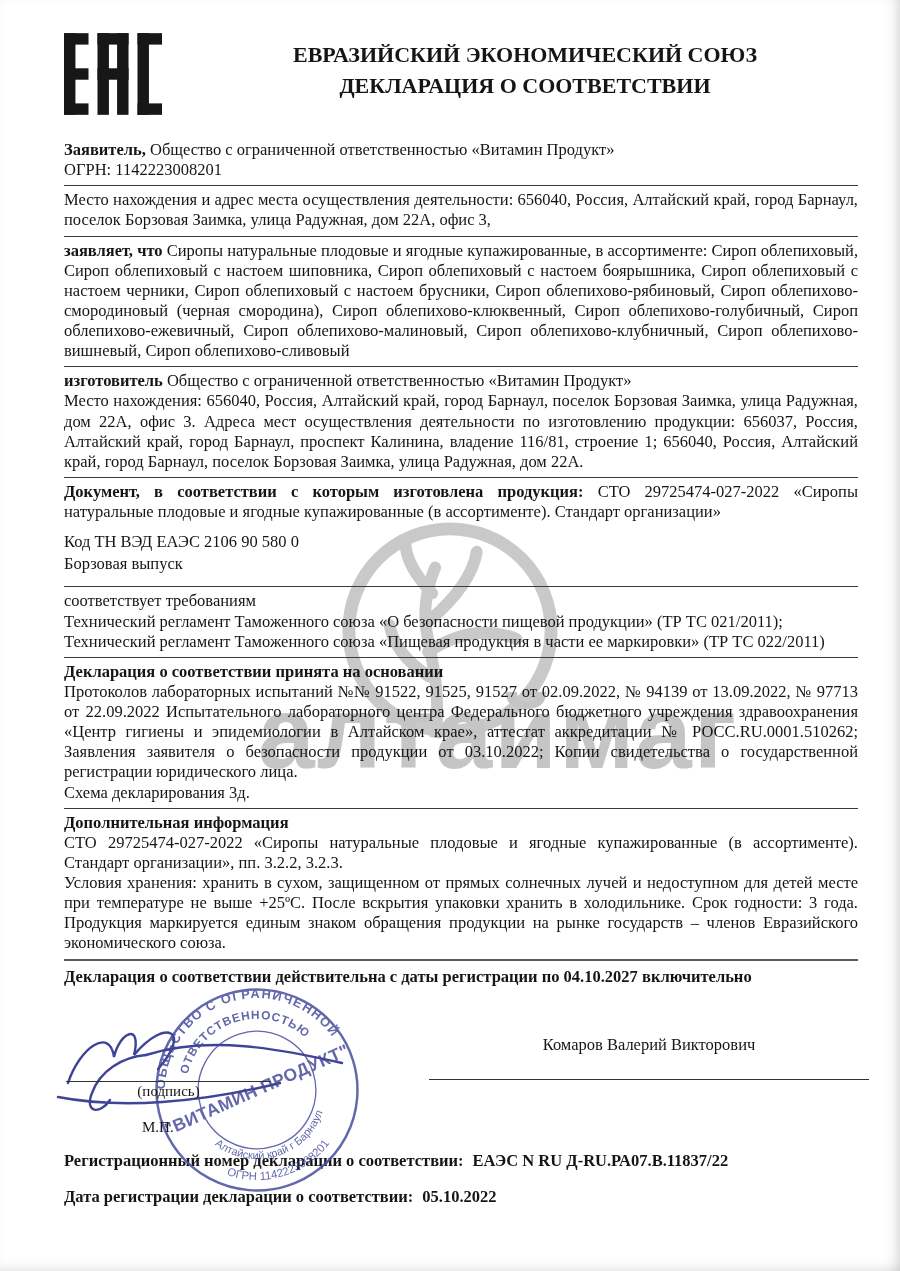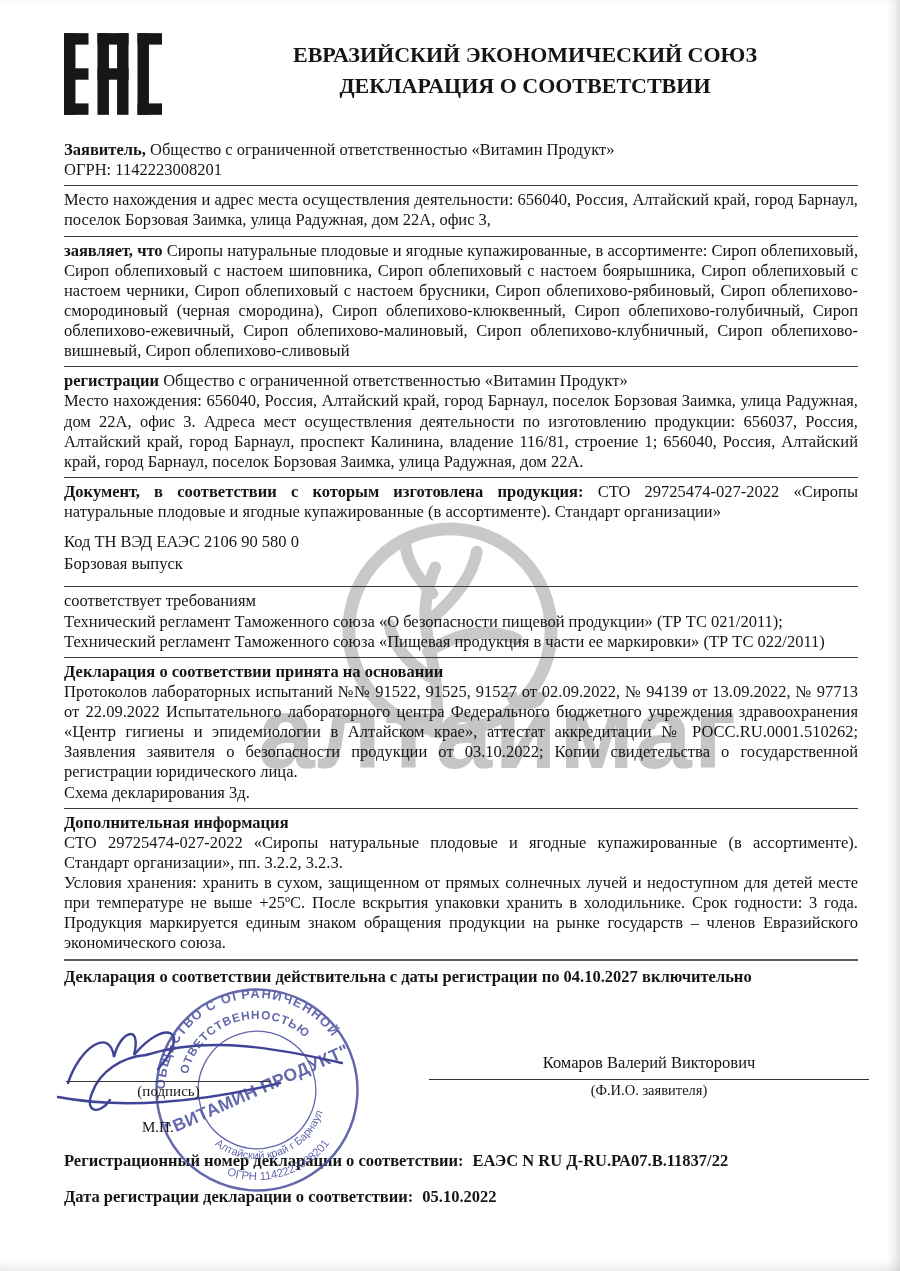--- a/index.html
+++ b/index.html
@@ -39,21 +39,21 @@
   .sec-first{padding:2px 0 5px;}
   .sec-thick{border-top:2.5px solid #5a5a5a;padding:6px 0 4px;}
   .gap-top{margin-top:10px;}
   .gap-top-sm{margin-top:2px;}
   .pad-btm{padding-bottom:12px;}
   
   .sigblock{position:relative;height:160px;}
   .sig-line-left{position:absolute;left:2px;top:90px;width:205px;border-top:1.2px solid #333;}
   .sig-caption-left{position:absolute;left:2px;top:92px;width:205px;text-align:center;font-size:15px;}
   .sig-mp{position:absolute;left:78px;top:128px;font-size:15px;}
-  .sig-name{position:absolute;left:365px;top:62px;width:440px;text-align:center;font-size:16.5px;}
+  .sig-name{position:absolute;left:365px;top:44px;width:440px;text-align:center;font-size:16.5px;}
   .sig-line-right{position:absolute;left:365px;top:88px;width:440px;border-top:1.2px solid #333;}
   .sig-caption-right{position:absolute;left:365px;top:91px;width:440px;text-align:center;font-size:14.5px;}
   .stamp{position:absolute;left:84px;top:-10px;opacity:.88;transform:rotate(-17deg);}
   .handsign{position:absolute;left:-14px;top:14px;}
   
   .reg p{font-weight:bold;}
   .reg-val{margin-left:9px;}
   .reg-row2{margin-top:16px;}
 </style>
 </head>
@@ -112,21 +112,21 @@
     <div class="sec">
       <p class="just">Место нахождения и адрес места осуществления деятельности: 656040, Россия, Алтайский край, город Барнаул, поселок Борзовая Заимка, улица Радужная, дом 22А, офис 3,</p>
     </div>
 
 
     <div class="sec">
       <p class="just"><b>заявляет, что</b> <span>Сиропы натуральные плодовые и ягодные купажированные, в ассортименте: Сироп облепиховый, Сироп облепиховый с настоем шиповника, Сироп облепиховый с настоем боярышника, Сироп облепиховый с настоем черники, Сироп облепиховый с настоем брусники, Сироп облепихово-рябиновый, Сироп облепихово-смородиновый (черная смородина), Сироп облепихово-клюквенный, Сироп облепихово-голубичный, Сироп облепихово-ежевичный, Сироп облепихово-малиновый, Сироп облепихово-клубничный, Сироп облепихово-вишневый, Сироп облепихово-сливовый</span></p>
     </div>
 
     <div class="sec">
-      <p class="just"><b>регистрации</b> <span>Общество с ограниченной ответственностью «Витамин Продукт»</span></p>
+      <p class="just"><b>изготовитель</b> <span>Общество с ограниченной ответственностью «Витамин Продукт»</span></p>
       <p class="just">Место нахождения: 656040, Россия, Алтайский край, город Барнаул, поселок Борзовая Заимка, улица Радужная, дом 22А, офис 3. Адреса мест осуществления деятельности по изготовлению продукции: 656037, Россия, Алтайский край, город Барнаул, проспект Калинина, владение 116/81, строение 1; 656040, Россия, Алтайский край, город Барнаул, поселок Борзовая Заимка, улица Радужная, дом 22А.</p>
     </div>
 
     <div class="sec pad-btm">
       <p class="just"><b>Документ, в соответствии с которым изготовлена продукция:</b> <span>СТО 29725474-027-2022 «Сиропы натуральные плодовые и ягодные купажированные (в ассортименте). Стандарт организации»</span></p>
       <p class="gap-top">Код ТН ВЭД ЕАЭС 2106 90 580 0</p>
       <p class="gap-top-sm">Борзовая выпуск</p>
     </div>
 
     <div class="sec">
@@ -181,21 +181,20 @@
           <path d="M8,92 C70,104 150,98 230,78"></path>
         </g>
       </svg>
 
       <div class="sig-line-left"></div>
       <div class="sig-caption-left">(подпись)</div>
       <div class="sig-mp">М.П.</div>
 
       <div class="sig-name">Комаров Валерий Викторович</div>
       <div class="sig-line-right"></div>
-      <div class="sig-caption-right">(Ф.И.О. заявителя)</div>
     </div>
 
     <div class="reg">
       <p><span>Регистрационный номер декларации о соответствии:</span><span class="reg-val">ЕАЭС N RU Д-RU.РА07.В.11837/22</span></p>
       <p class="reg-row2"><span>Дата регистрации декларации о соответствии:</span><span class="reg-val">05.10.2022</span></p>
     </div>
 
   </div>
 </div>
 

